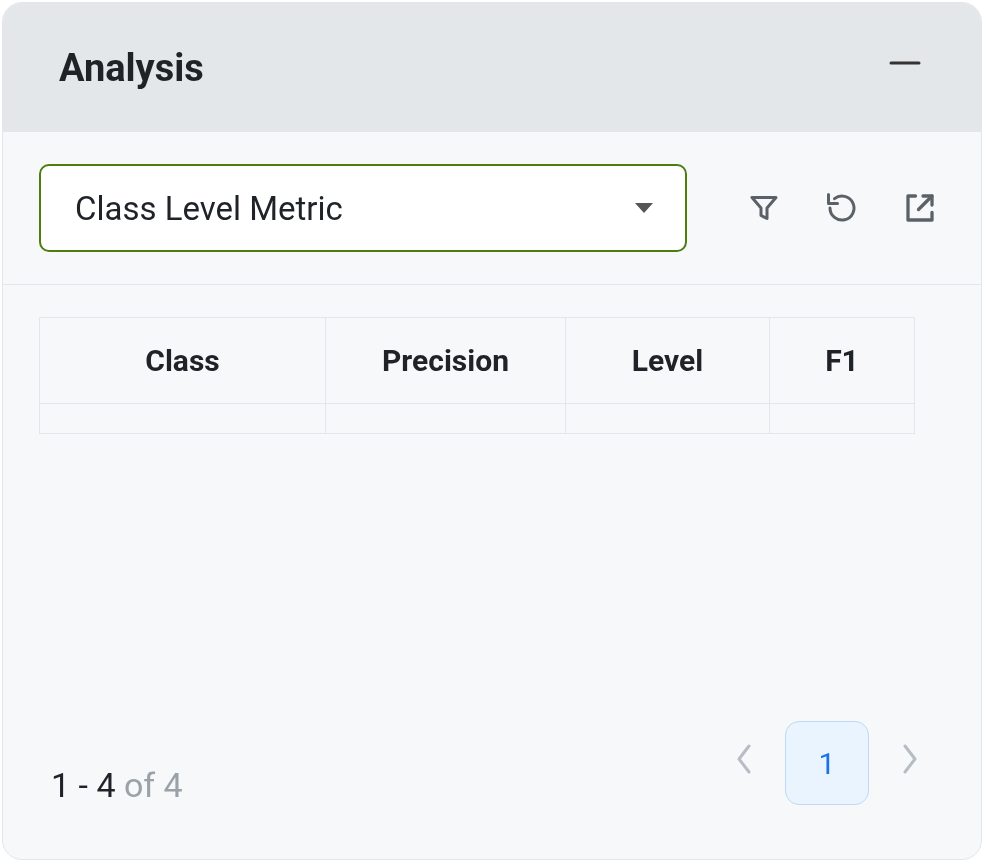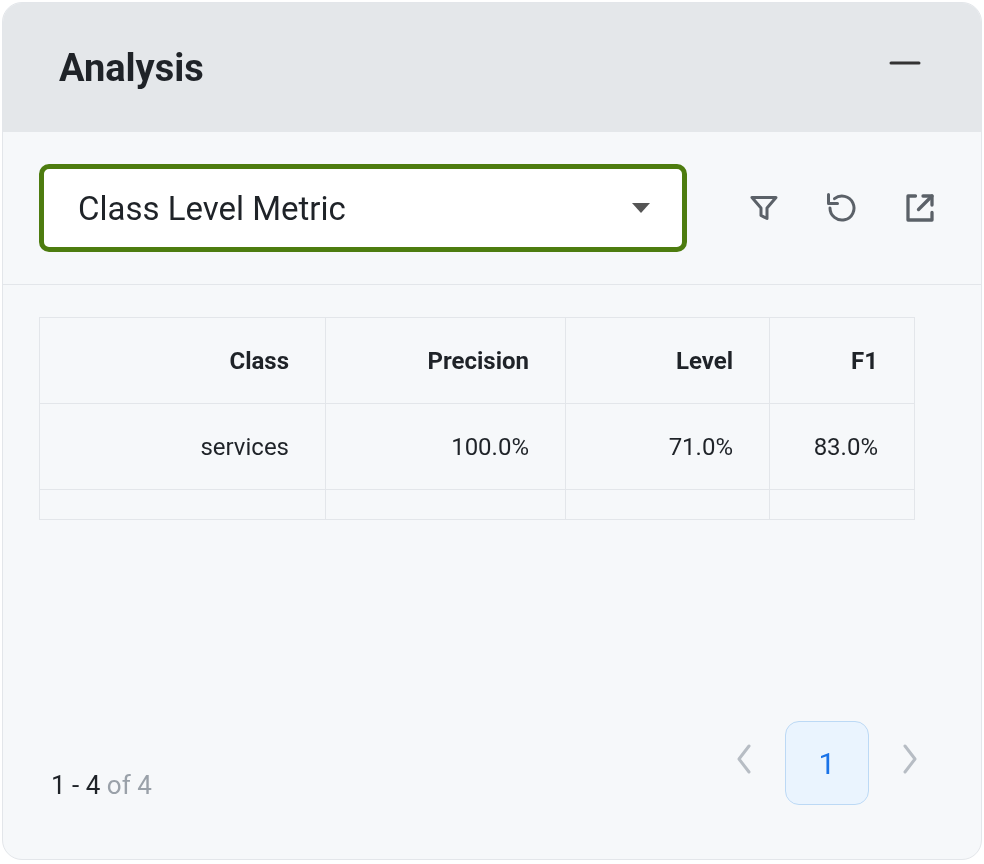--- a/index.html
+++ b/index.html
@@ -45,21 +45,21 @@
     align-items: center;
     padding: 32px 42px 32px 36px;
     gap: 18px;
     border-bottom: 1px solid #e3e6ea;
   }
   .dropdown {
     flex: 0 0 auto;
     width: 648px;
     height: 88px;
     background: #ffffff;
-    border: 5px solid #4d7c0f;
+    border: 2px solid #4d7c0f;
     border-radius: 10px;
     display: flex;
     align-items: center;
     justify-content: space-between;
     padding: 0 32px 0 34px;
     cursor: pointer;
   }
   .dropdown-label {
     font-size: 33px;
     color: #1f2328;
@@ -88,22 +88,22 @@
     overflow: hidden;
   }
   .data-table {
     width: 100%;
     border-collapse: collapse;
     table-layout: fixed;
   }
   .data-table th, .data-table td {
     border: 1px solid #e3e6ea;
     padding: 24px 36px;
-    font-size: 24px;
-    text-align: right;
+    font-size: 30px;
+    text-align: center;
     height: 86px;
     background: #f6f8fa;
   }
   .data-table th {
     font-weight: 700;
     color: #1f2328;
   }
   .data-table td {
     font-weight: 400;
     color: #1f2328;
@@ -119,21 +119,21 @@
     padding-right: 24px;
   }
 
   .pagination {
     display: flex;
     align-items: center;
     justify-content: space-between;
     padding: 26px 52px 0 48px;
   }
   .range-text {
-    font-size: 26px;
+    font-size: 34px;
     color: #1f2328;
     font-weight: 400;
     margin-top: 44px;
   }
   .range-text .muted { color: #9aa1a9; }
   .pager {
     display: flex;
     align-items: center;
     gap: 22px;
   }
@@ -206,26 +206,20 @@
         </colgroup>
         <thead>
           <tr>
             <th>Class</th>
             <th>Precision</th>
             <th>Level</th>
             <th>F1</th>
           </tr>
         </thead>
         <tbody>
-          <tr>
-            <td>services</td>
-            <td>100.0%</td>
-            <td>71.0%</td>
-            <td>83.0%</td>
-          </tr>
           <tr style="height:30px;">
             <td style="height:30px;padding:0 36px"></td>
             <td style="height:30px;padding:0 36px"></td>
             <td style="height:30px;padding:0 36px"></td>
             <td style="height:30px;padding:0 36px"></td>
           </tr>
         </tbody>
       </table>
     </div>
 

